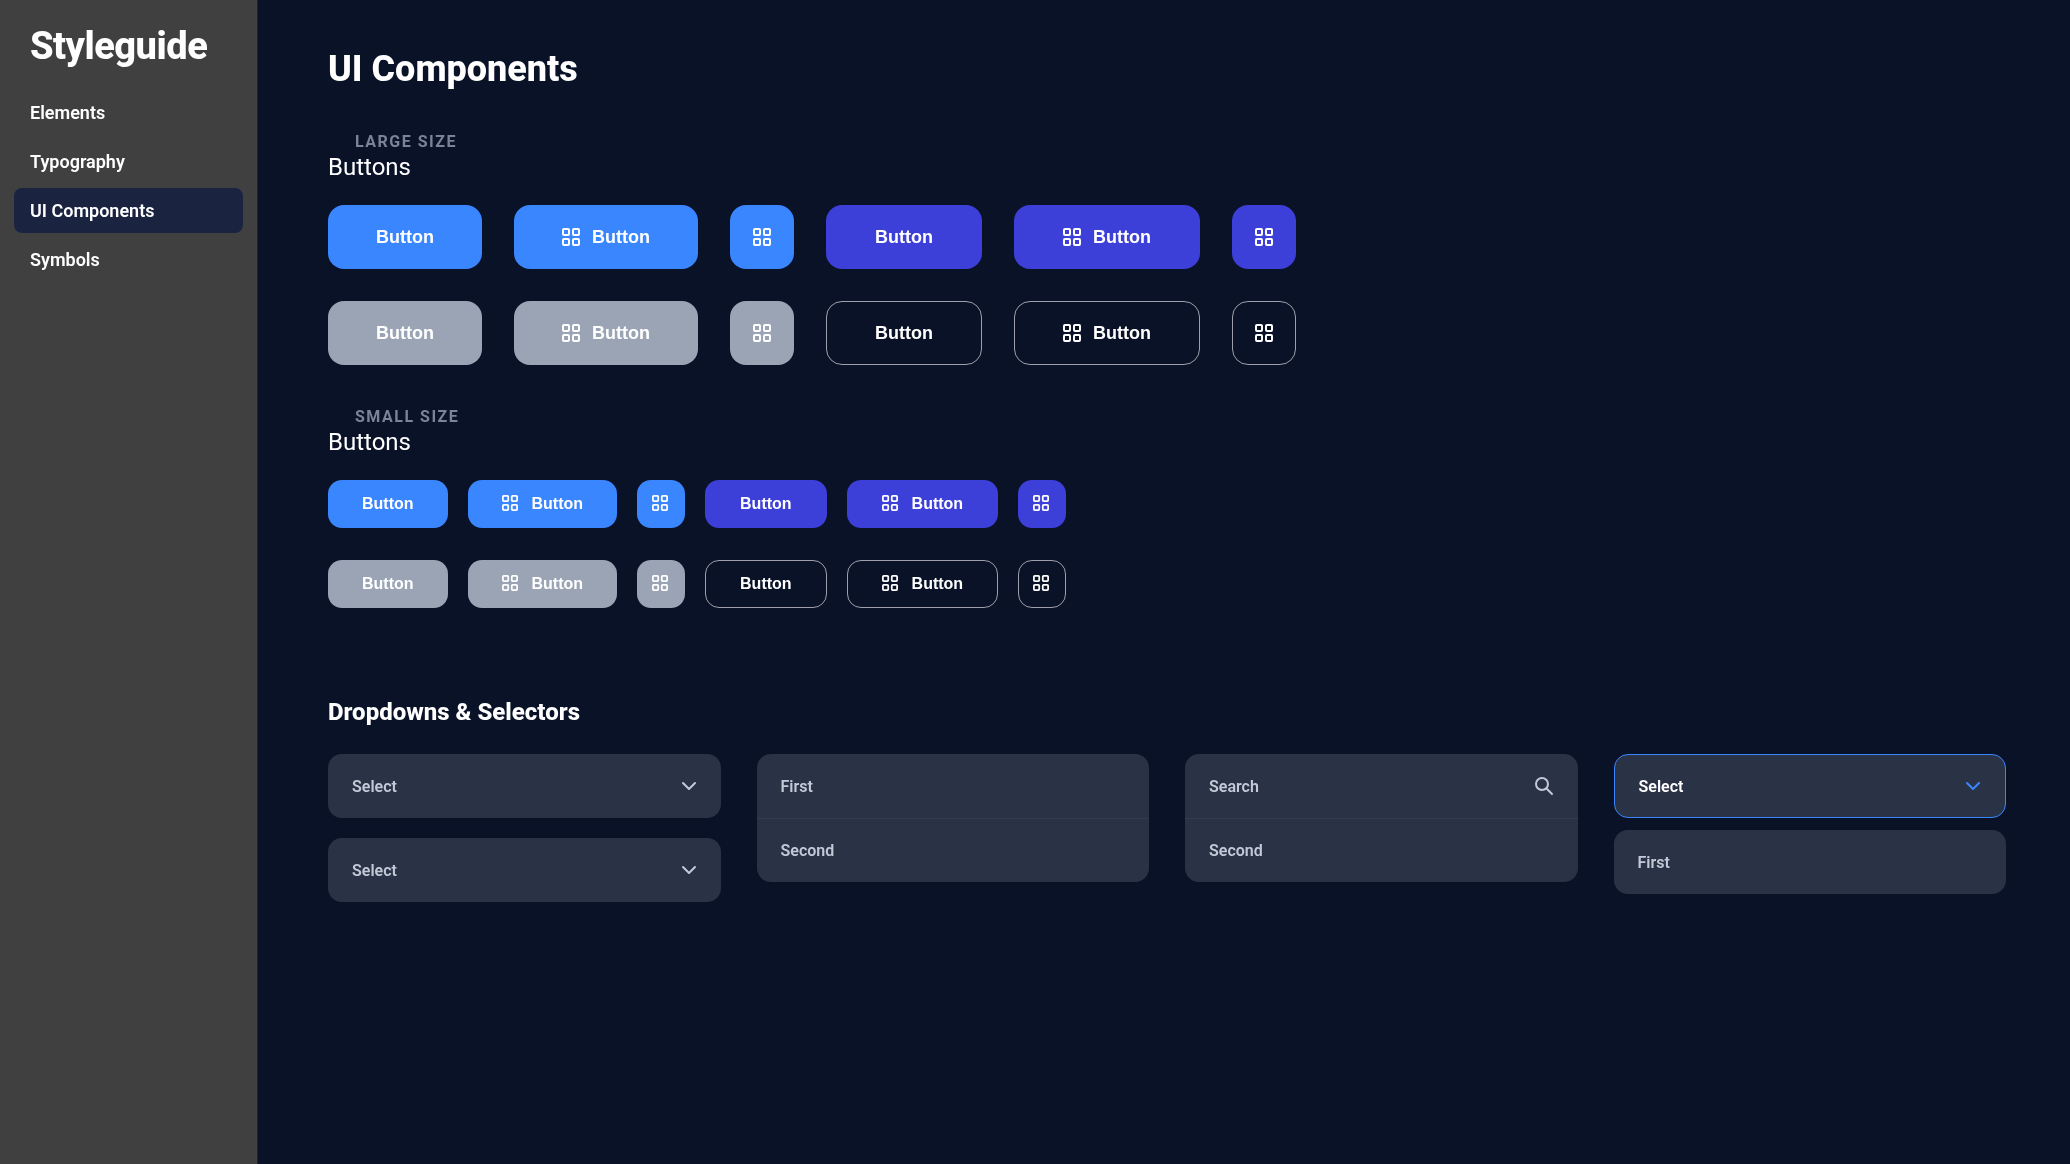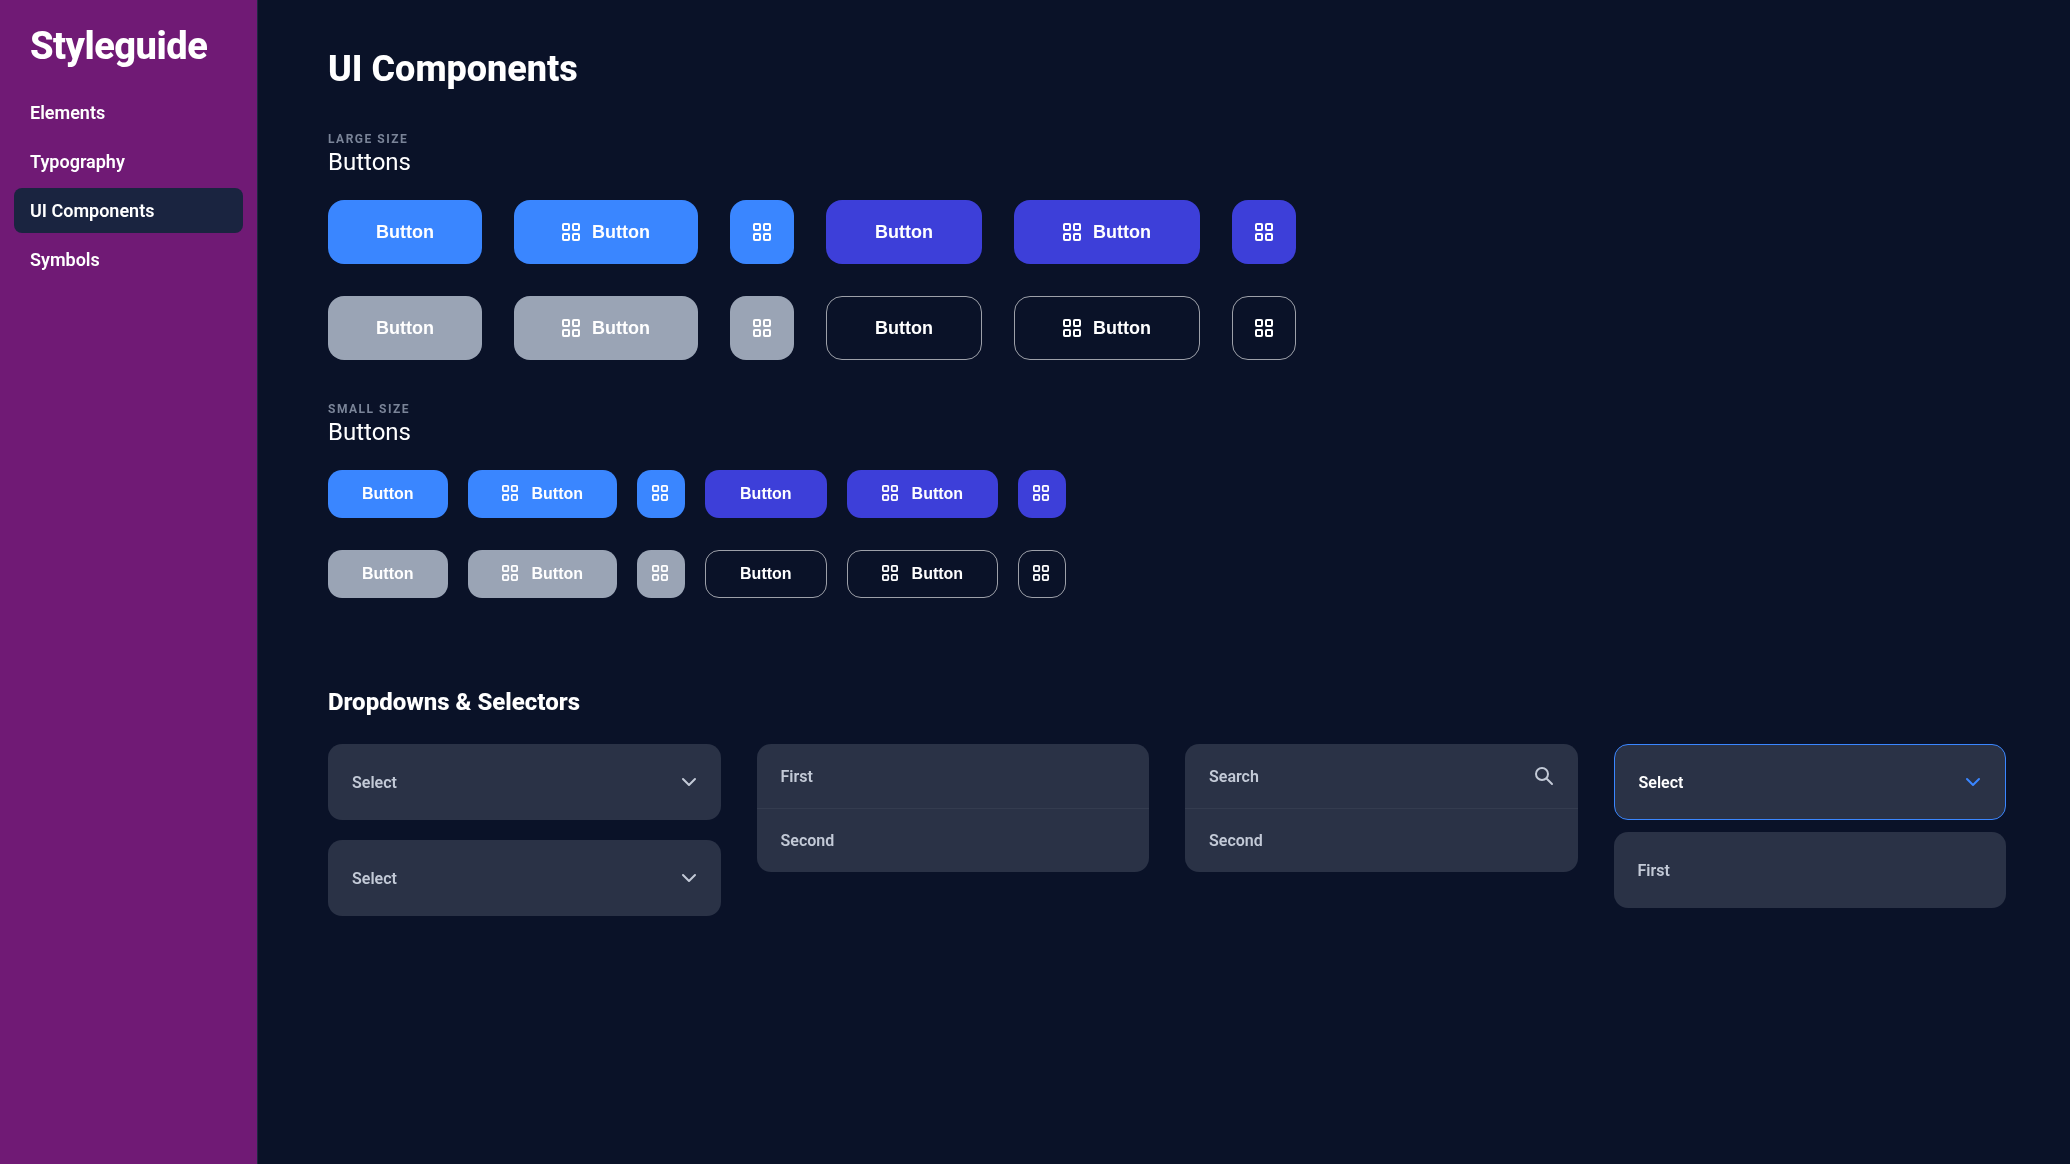--- a/index.html
+++ b/index.html
@@ -10,21 +10,21 @@
     color: #fff;
     display: flex;
     min-height: 100vh;
     font-size: 18px;
   }
 
   
   .sidebar {
     width: 258px;
     min-width: 258px;
-    background: #701a75;
+    background: #404040;
     border-right: 1px solid #1b2740;
     padding-top: 10px;
   }
   .sidebar h1 {
     font-size: 38px;
     font-weight: 800;
     padding: 14px 30px 22px 30px;
     letter-spacing: -0.5px;
   }
   .nav {
@@ -48,26 +48,27 @@
     flex: 1;
     padding: 48px 64px 40px 70px;
     overflow: auto;
   }
   .page-title {
     font-size: 36px;
     font-weight: 800;
     margin-bottom: 42px;
   }
   .overline {
-    font-size: 12px;
+    font-size: 16px;
     letter-spacing: 1.5px;
     text-transform: uppercase;
     color: #7a8498;
     font-weight: 700;
     margin-bottom: 2px;
+    margin-left: 27px;
   }
   .section-title {
     font-size: 24px;
     font-weight: 400;
     margin-bottom: 24px;
   }
   .section-title.tight { margin-top: 2px; }
 
   .btn-grid {
     display: grid;
@@ -118,21 +119,21 @@
   }
   .ds-grid {
     display: grid;
     grid-template-columns: repeat(4, 1fr);
     gap: 36px;
     align-items: start;
   }
   .field {
     background: #2a3246;
     border-radius: 14px;
-    height: 76px;
+    height: 64px;
     display: flex;
     align-items: center;
     justify-content: space-between;
     padding: 0 24px;
     color: #c3cad7;
     font-size: 16px;
     font-weight: 600;
   }
   .field.focused {
     border: 1.5px solid #3a86ff;

